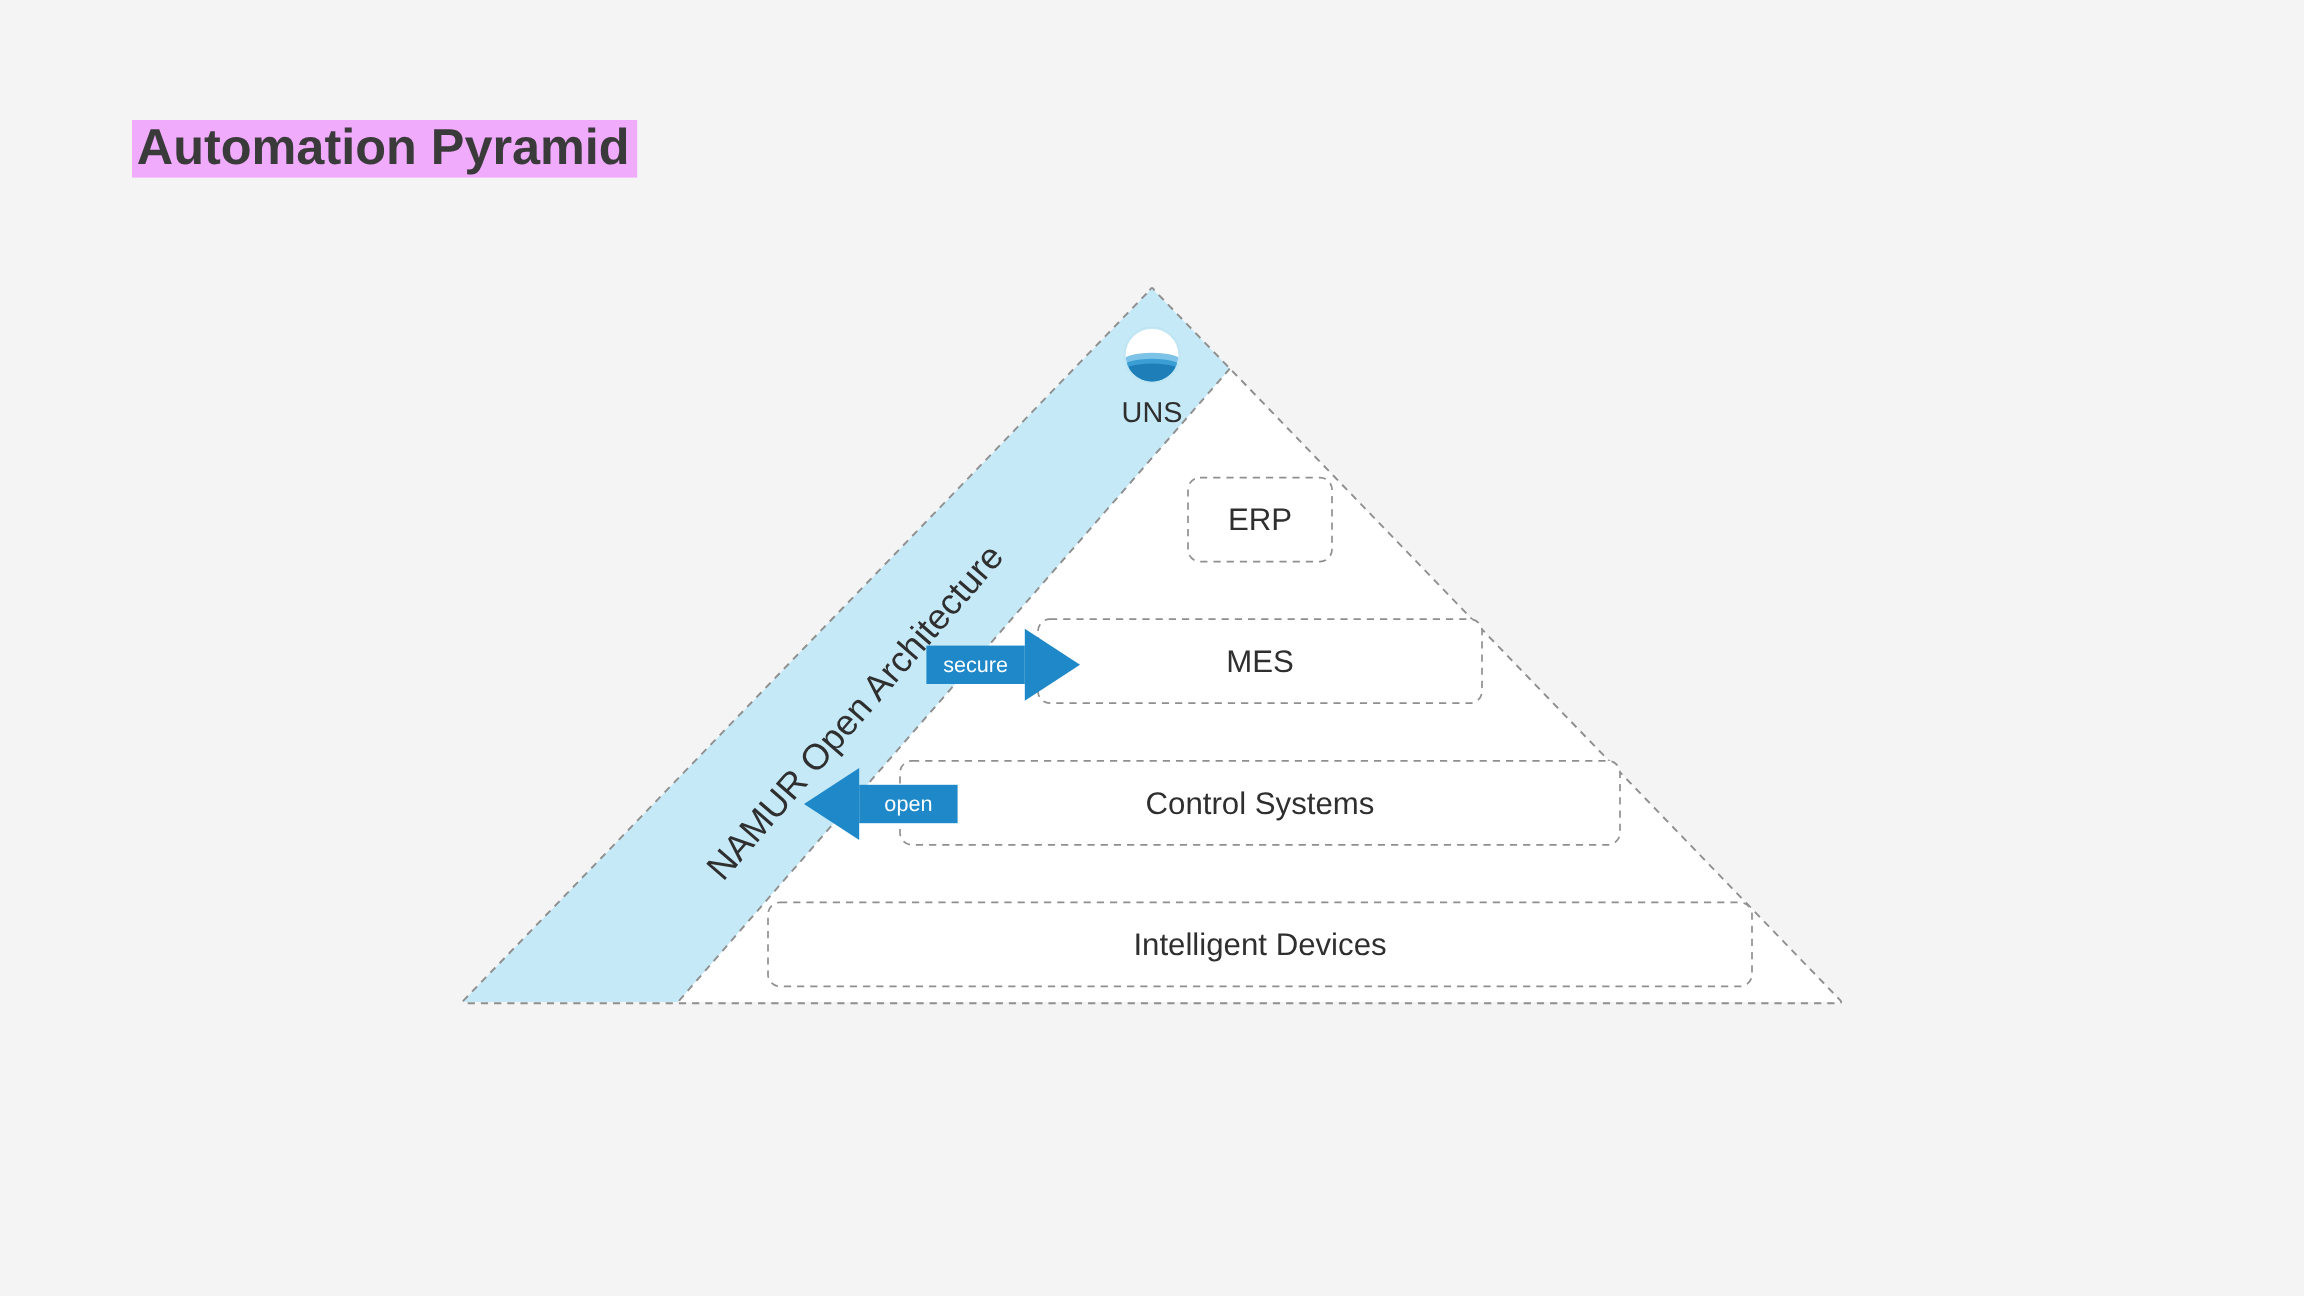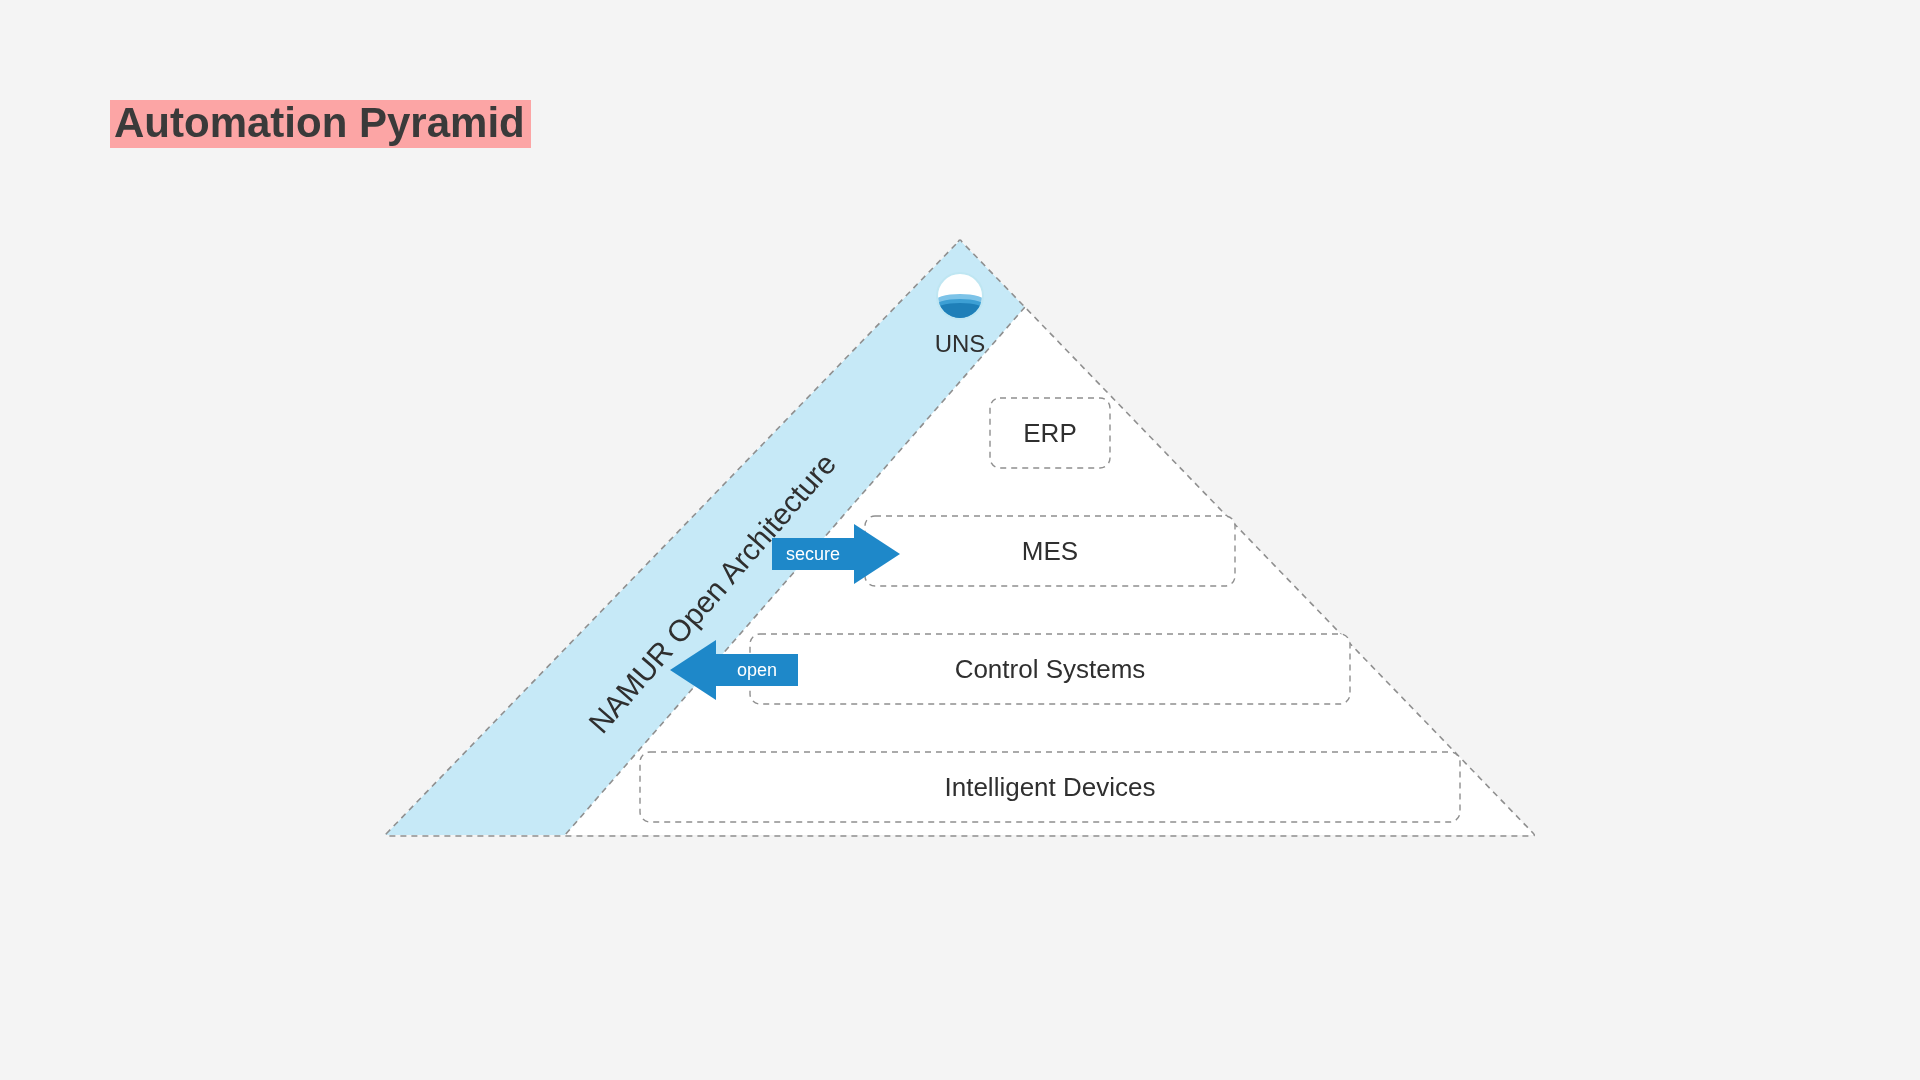--- a/index.html
+++ b/index.html
@@ -19,21 +19,21 @@
   .title-wrap {
     position: absolute;
     left: 110px;
     top: 100px;
   }
   .title {
     display: inline-block;
     font-size: 42px;
     font-weight: 700;
     color: #3a3a3a;
-    background: #fca5a5;
+    background: #f0abfc;
     padding: 0 6px 2px 4px;
     line-height: 1.1;
   }
   svg {
     position: absolute;
     left: 0;
     top: 0;
   }
   .uns-icon-wrap {
     position: absolute;

